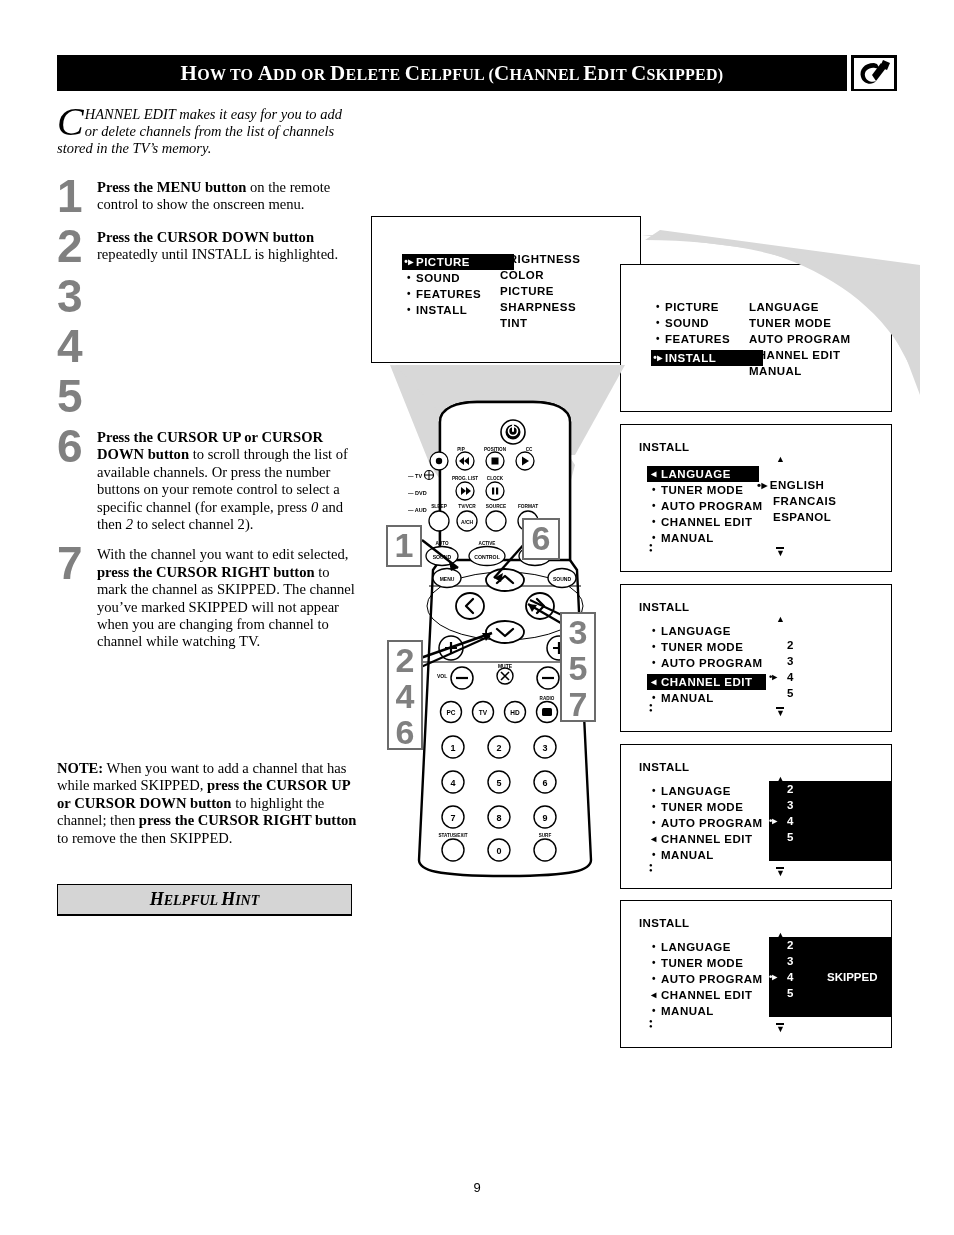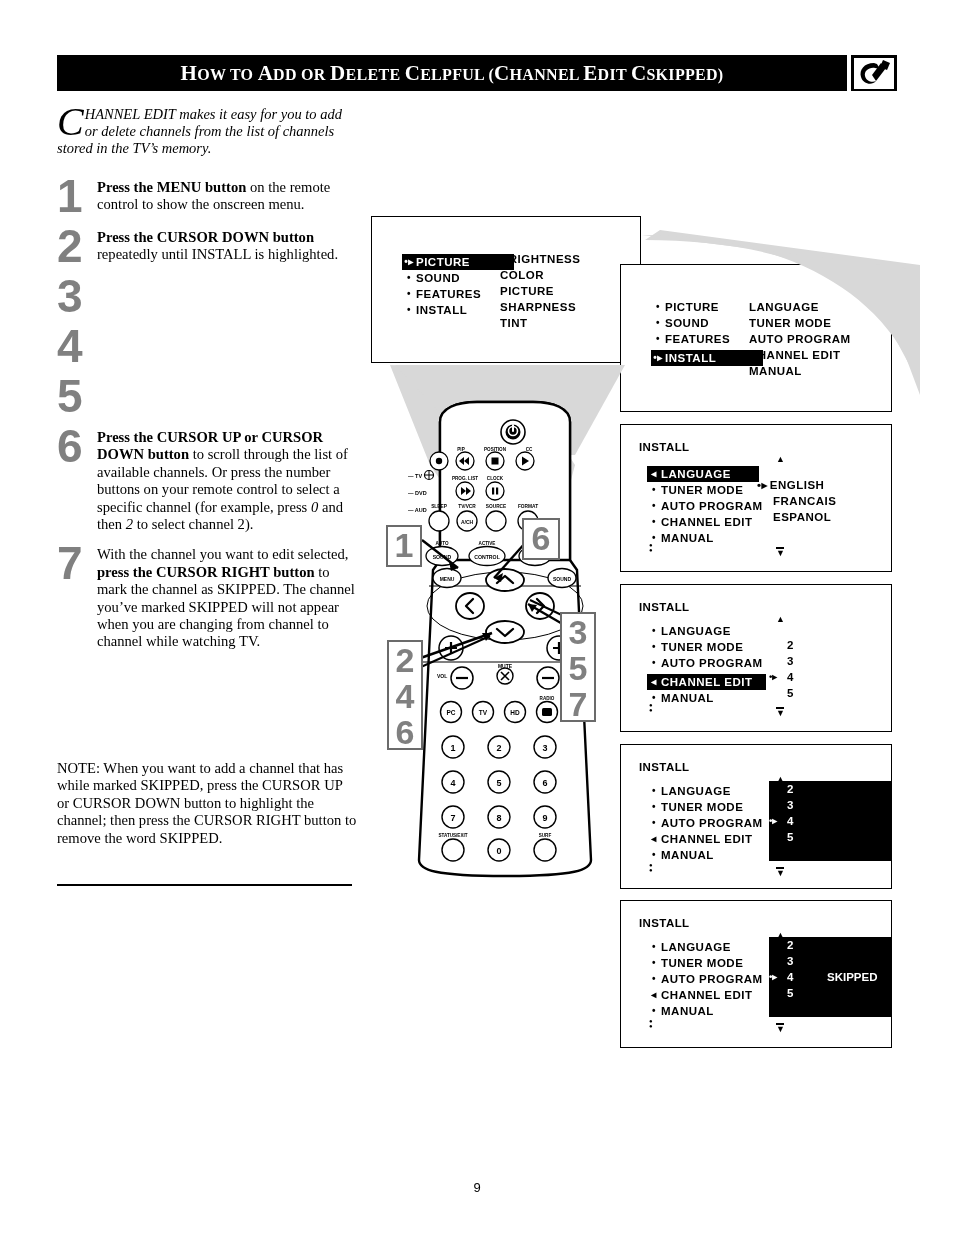--- a/index.html
+++ b/index.html
@@ -93,21 +93,21 @@
   
   .note {
     position: absolute;
     left: 57px; top: 760px;
     width: 300px;
     font-family: "Liberation Serif", serif;
     font-size: 14.6px;
     line-height: 17.4px;
     color: #000;
   }
-  .note b { font-weight: normal; }
+  .note b { font-weight: bold; }
 
   
   .hint-box {
     position: absolute;
     left: 57px; top: 884px;
     width: 295px;
     border: 1px solid #000;
     background: #fff;
   }
   .hint-head {
@@ -278,23 +278,24 @@
     <div class="step">
       <div class="step-num">6</div>
       <div class="step-text"><b>Press the CURSOR UP or CURSOR DOWN button</b><span> to scroll through the list of available channels.  Or press the number buttons on your remote control to select a specific channel (for example, press </span><i>0</i><span> and then </span><i>2</i><span> to select channel 2).</span></div>
     </div>
     <div class="step">
       <div class="step-num">7</div>
       <div class="step-text"><span>With the channel you want to edit selected, </span><b>press the CURSOR RIGHT button</b><span> to mark the channel as SKIPPED.  The channel you’ve marked SKIPPED will not appear when you are changing from channel to channel while watching TV.</span></div>
     </div>
   </div>
 
-<div class="note" id="note-container"><b>NOTE:</b><span>  When you want to add a channel that has while marked SKIPPED, </span><b>press the CURSOR UP or CURSOR DOWN button</b><span> to highlight the channel; then </span><b>press the CURSOR RIGHT button</b><span> to remove the word SKIPPED.</span></div>
+<div class="note" id="note-container"><b>NOTE:</b><span>  When you want to add a channel that has while marked SKIPPED, </span><b>press the CURSOR UP or CURSOR DOWN button</b><span> to highlight the channel; then </span><b>press the CURSOR RIGHT button</b><span> to remove the then SKIPPED.</span></div>
 
 <div class="hint-box">
+  <div class="hint-head" id="hint-head"><span>H</span><span class="sc">ELPFUL </span><span>H</span><span class="sc">INT</span></div>
 </div>
 
 <div class="page-num">9</div>
 
 <svg class="cone" style="left:360px; top:215px; width:560px; height:440px; z-index:1;" viewBox="0 0 560 440">
   <path d="M285 25 C380 25, 470 45, 520 95 L560 170 L560 50 L300 15 Z" fill="#d8d8d8"></path>
   <path d="M282 20 C400 20, 500 60, 545 140 L560 180 L560 55 Z" fill="#d8d8d8"></path>
   <path d="M30 150 C90 150, 180 190, 215 250 L175 400 L70 250 Z" fill="#d8d8d8"></path>
   <path d="M35 150 L265 150 L215 240 L120 240 Z" fill="#d8d8d8"></path>
 </svg>

